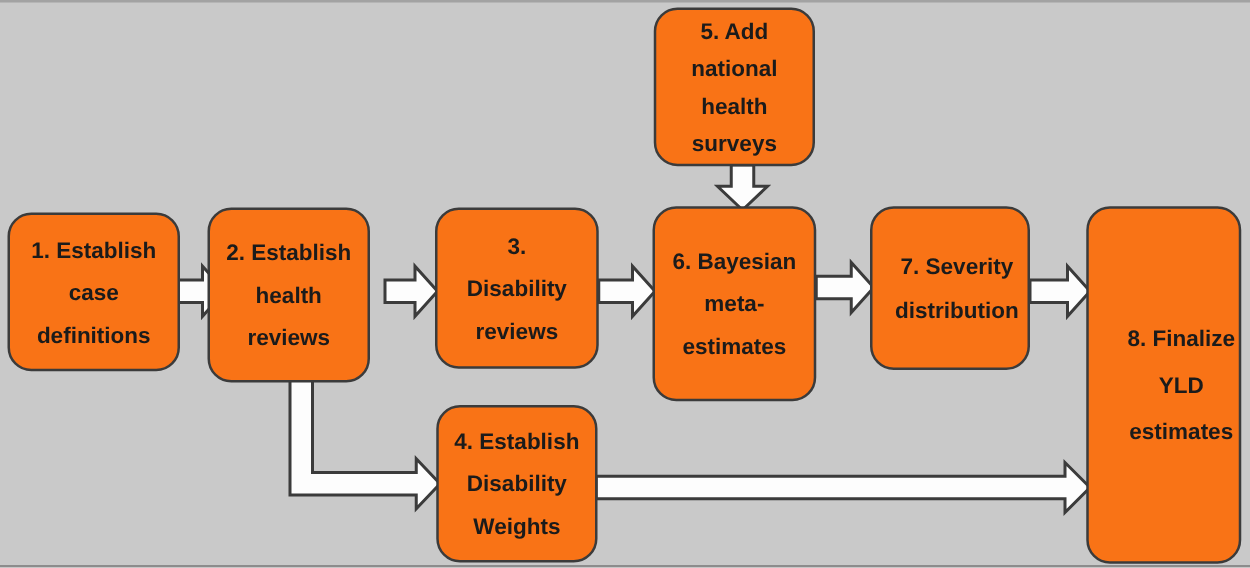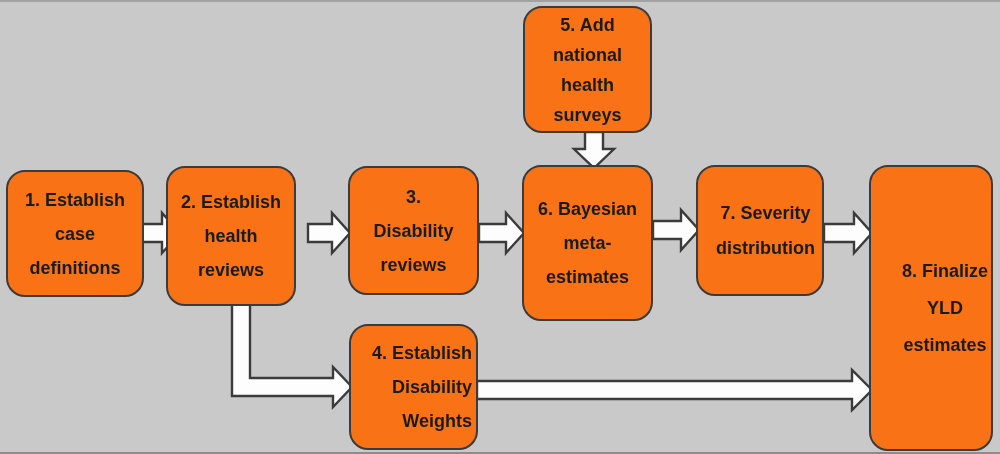--- a/index.html
+++ b/index.html
@@ -45,21 +45,21 @@
     color: #1b1b1b;
     font-size: 18px;
     font-weight: 700;
     line-height: 34px;
     padding: 2px 4px;
   }
   .node span { display: block; white-space: nowrap; }
   .node-1 { left: 6px;   top: 168px; width: 138px; height: 127px; }
   .node-2 { left: 166px; top: 164px; width: 130px; height: 140px; }
   .node-3 { left: 348px; top: 164px; width: 131px; height: 129px; }
-  .node-4 { left: 349px; top: 322px; width: 129px; height: 126px; align-items: flex-end; }
+  .node-4 { left: 349px; top: 322px; width: 129px; height: 126px; }
   .node-5 { left: 523px; top: 4px;   width: 129px; height: 127px; line-height: 30px; }
   .node-6 { left: 522px; top: 163px; width: 131px; height: 156px; }
   .node-7 { left: 696px; top: 163px; width: 128px; height: 131px; line-height: 35px; padding-left: 15px; }
   .node-8 { left: 869px; top: 163px; width: 124px; height: 286px; line-height: 37px; padding-left: 32px; }
 </style>
 </head>
 <body>
 
 <div class="stage">
 

